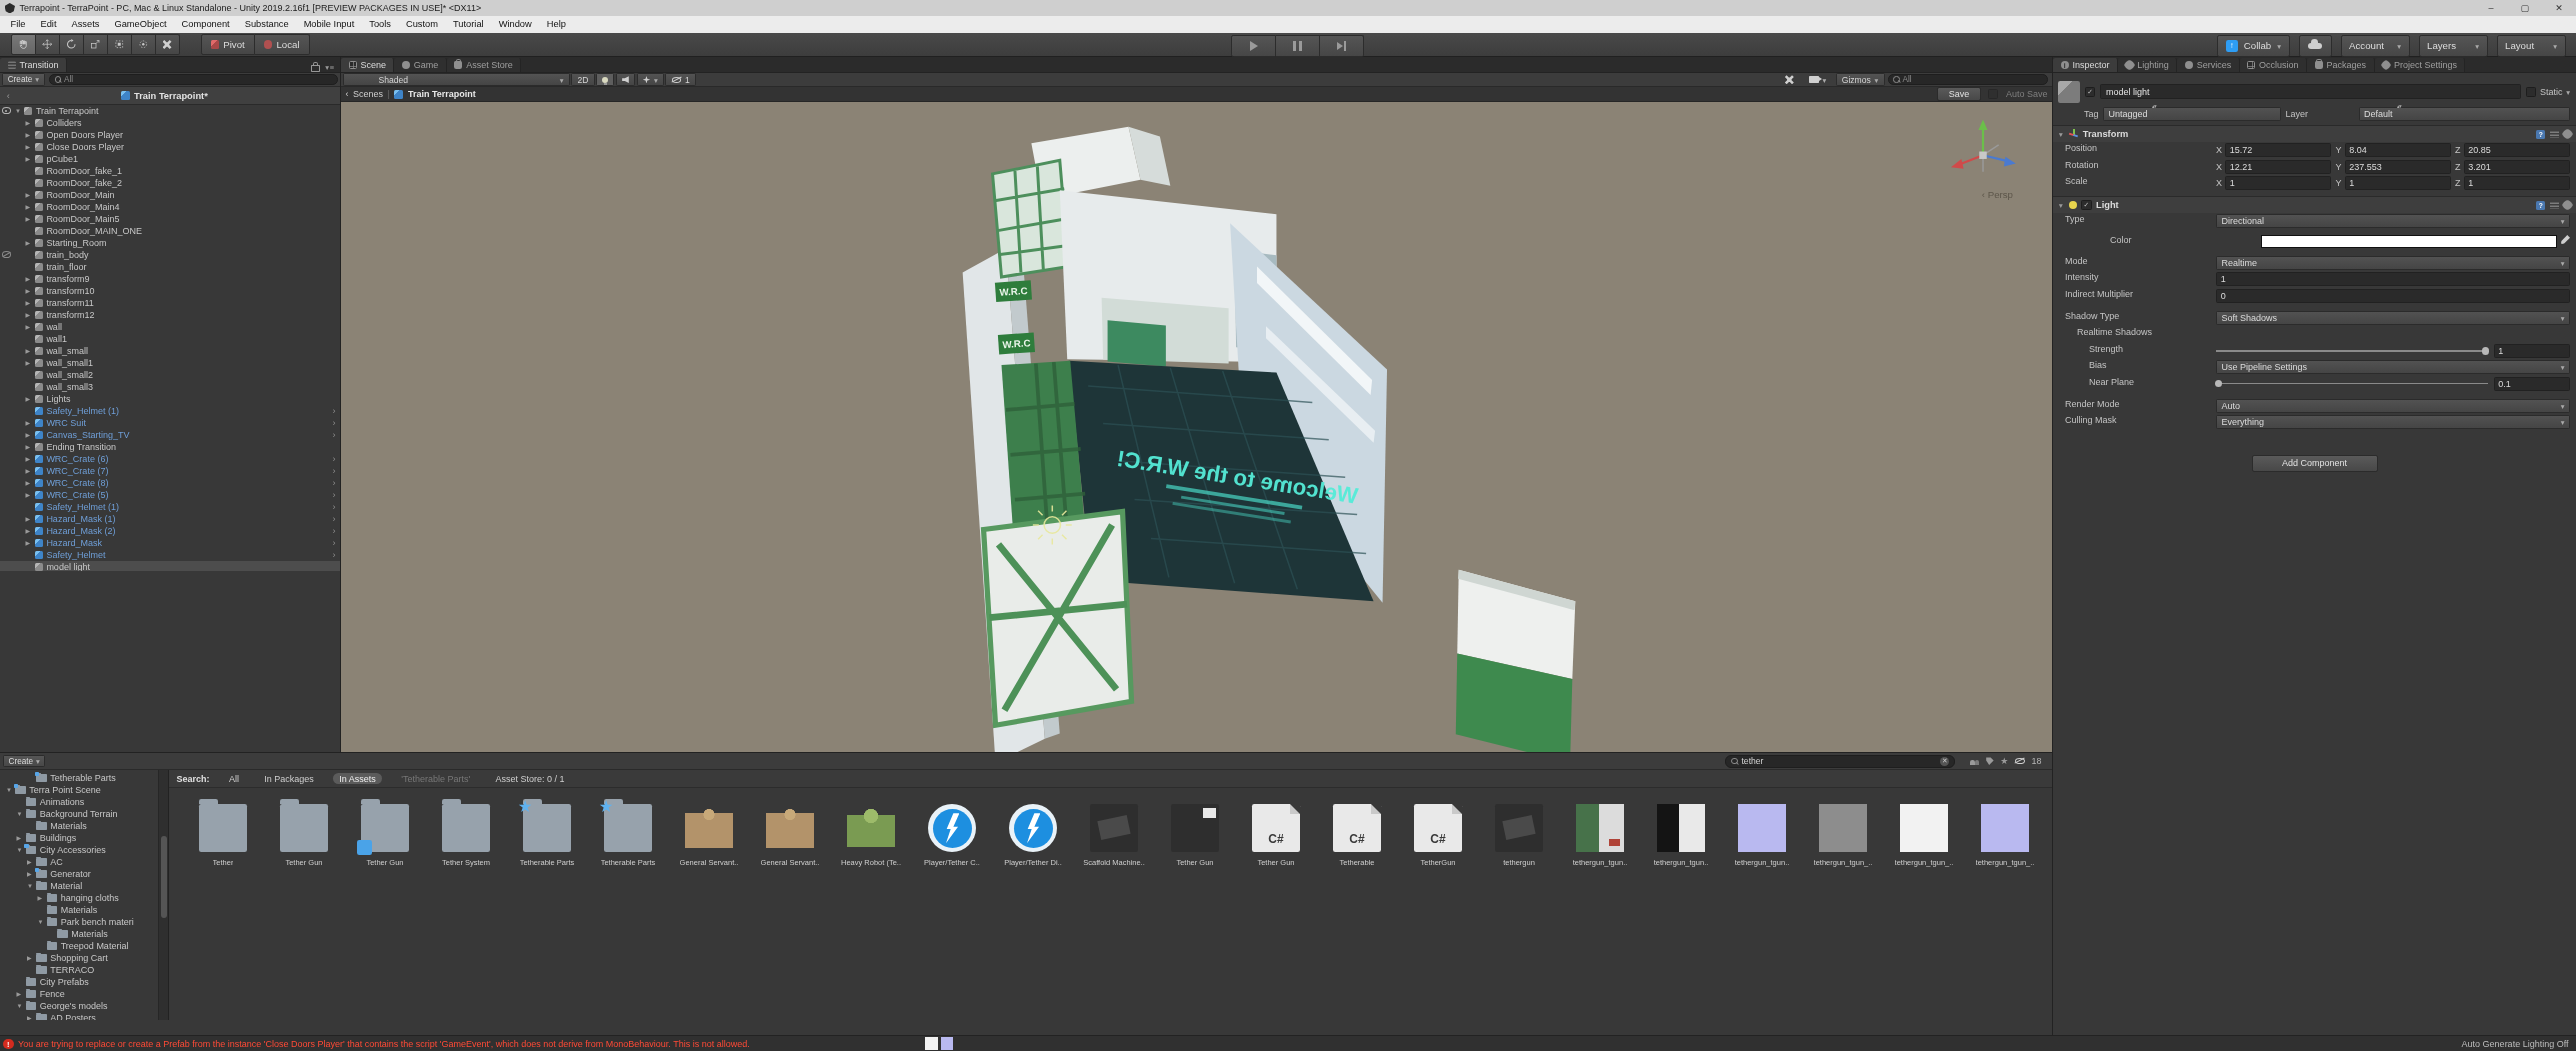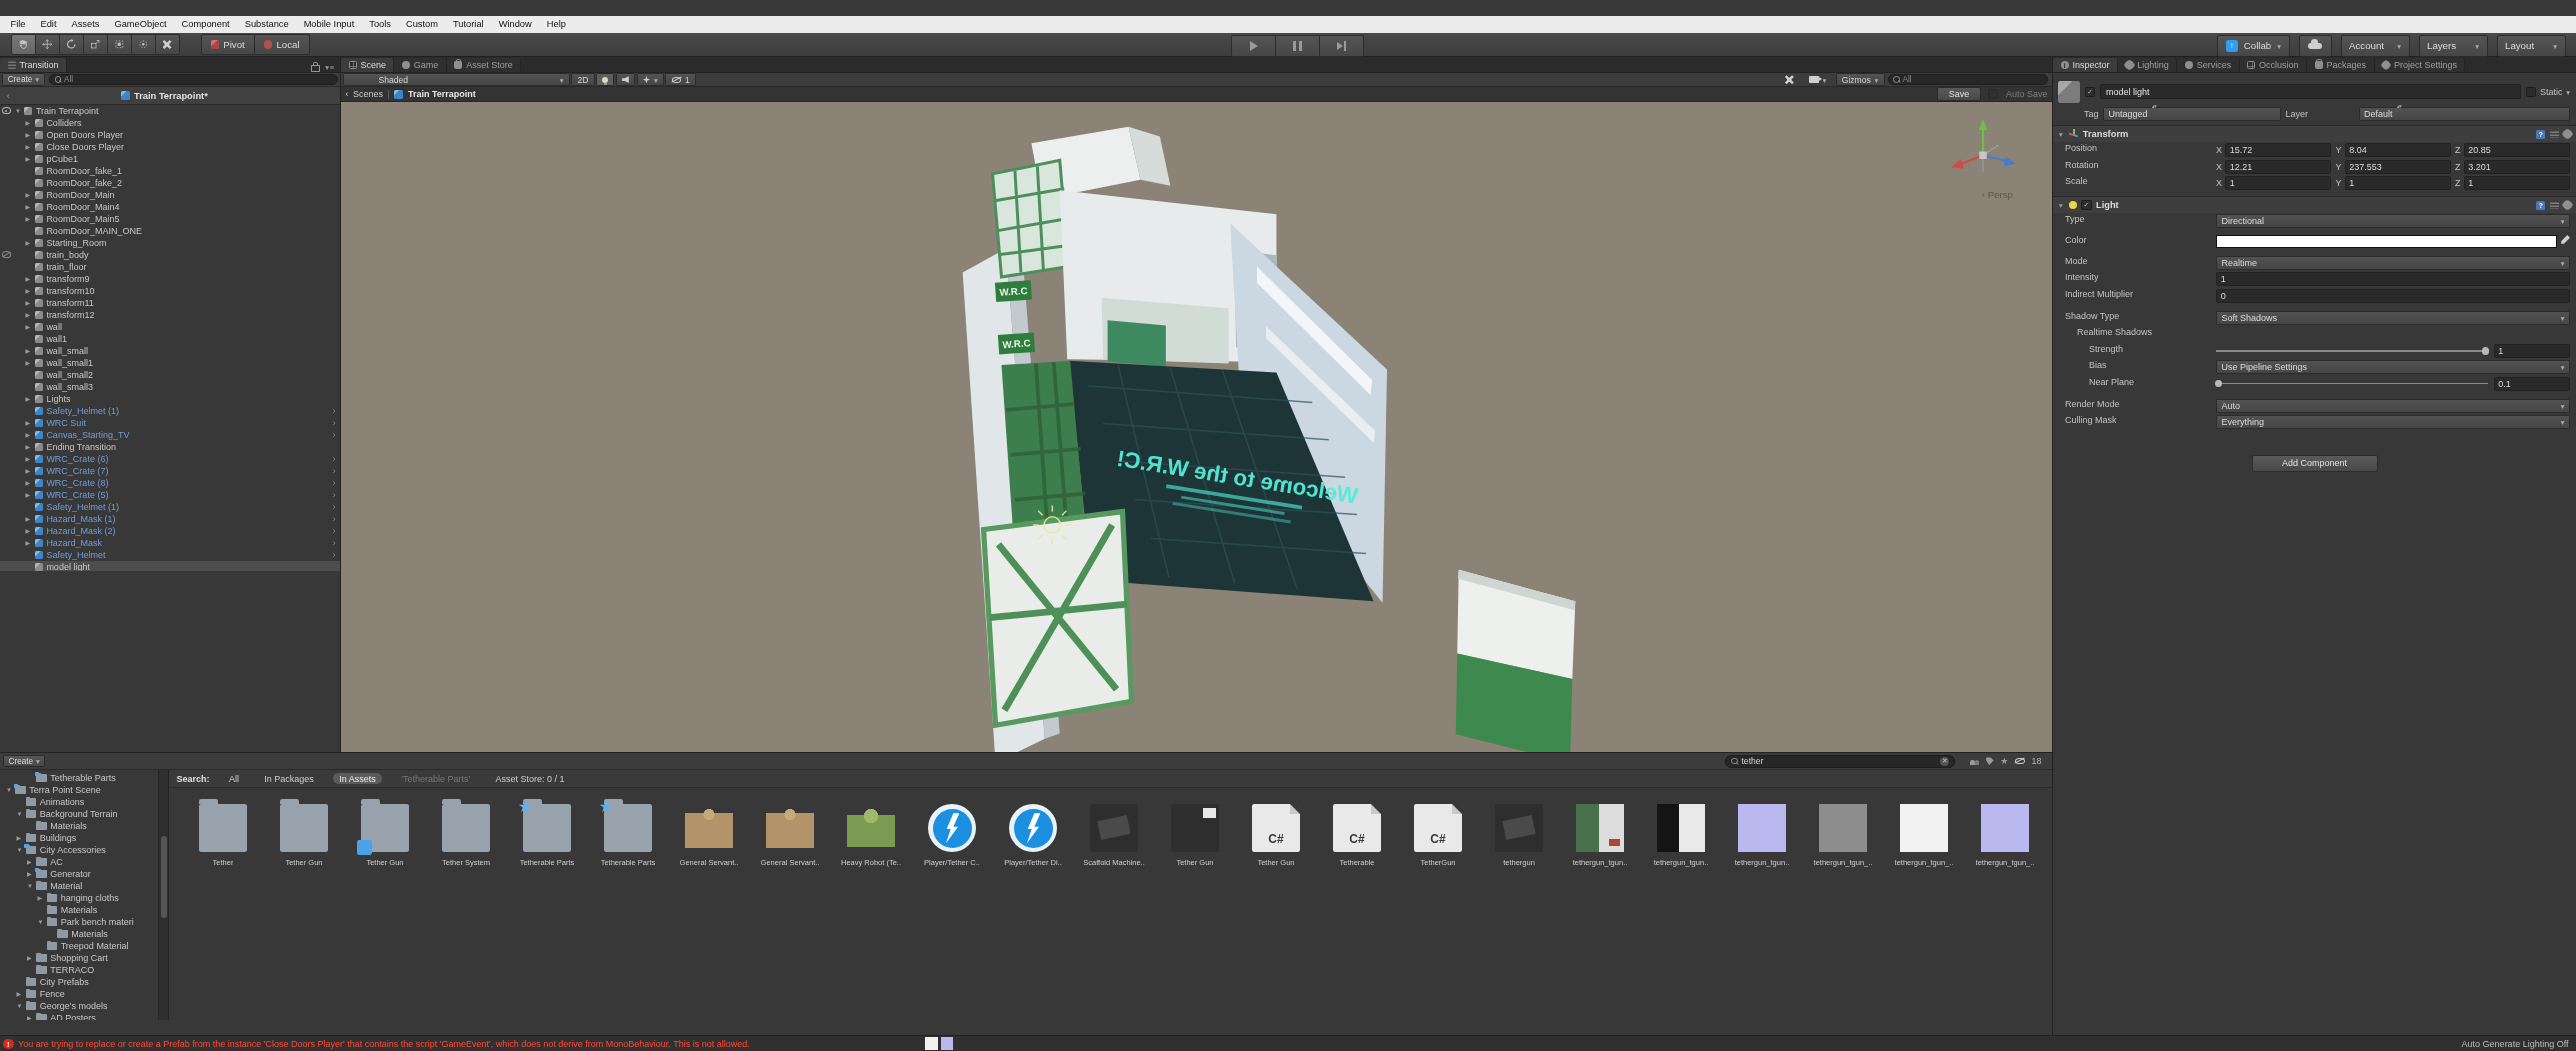--- a/index.html
+++ b/index.html
@@ -274,20 +274,29 @@
   .thumbs{position:absolute;left:925px;top:1037px;display:flex;gap:3px;}
   .thumbs i{display:block;width:12.7px;height:12.7px;background:#f2f2f2;}
   .thumbs i:last-child{background:#b9b9f0;}
   .light-status{margin-left:auto;padding-right:7.5px;color:#bdbdbd;}
 </style>
 </head>
 <body>
 
 <div id="root">
 
+  <div class="abs titlebar">
+    <span class="u-logo"></span>
+    <span>Terrapoint - TerraPoint - PC, Mac &amp; Linux Standalone - Unity 2019.2.16f1 [PREVIEW PACKAGES IN USE]* &lt;DX11&gt;</span>
+    <span class="win-btns">
+      <span class="win-btn">–</span>
+      <span class="win-btn">▢</span>
+      <span class="win-btn">✕</span>
+    </span>
+  </div>
 
   <div class="abs menubar">
 
   <span class="menu-item">File</span>
       <span class="menu-item">Edit</span>
       <span class="menu-item">Assets</span>
       <span class="menu-item">GameObject</span>
       <span class="menu-item">Component</span>
       <span class="menu-item">Substance</span>
       <span class="menu-item">Mobile Input</span>
@@ -1008,21 +1017,21 @@
             <span class="mini-ico i-gear"></span>
           </span>
         </div>
         <div class="irow">
           <span class="lbl">Type</span>
           <span class="dropdown">
               <span>Directional</span>
               <span class="caret"></span>
             </span>
         </div>
-        <div class="irow" style="margin-top:4.5px;">
+        <div class="irow" style="margin-top:4.5px;padding-left:45px;">
           <span class="lbl">Color</span>
           <span class="colorbar"></span>
           <span class="dropper"></span>
         </div>
         <div class="irow" style="margin-top:4.5px;">
           <span class="lbl">Mode</span>
           <span class="dropdown">
               <span>Realtime</span>
               <span class="caret"></span>
             </span>

